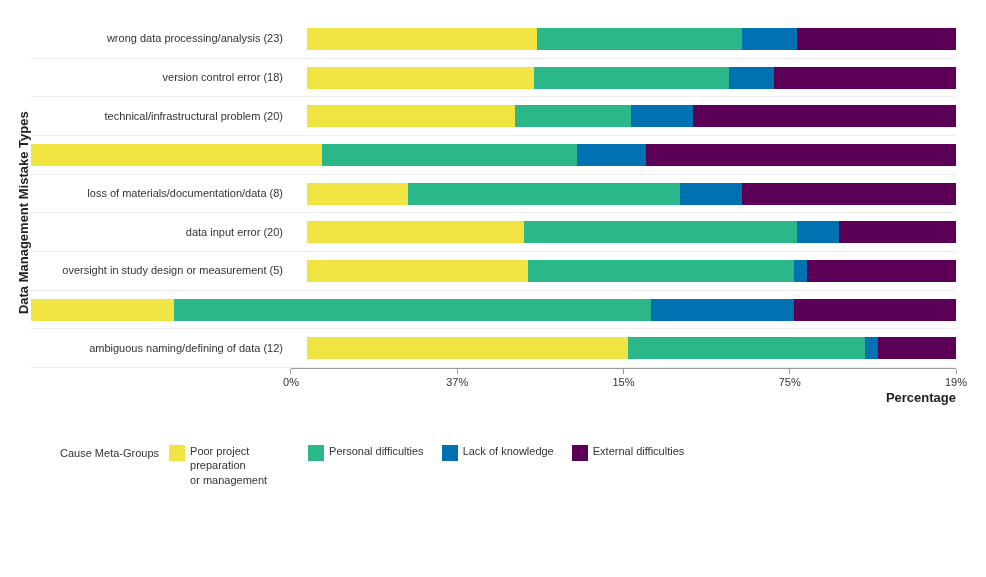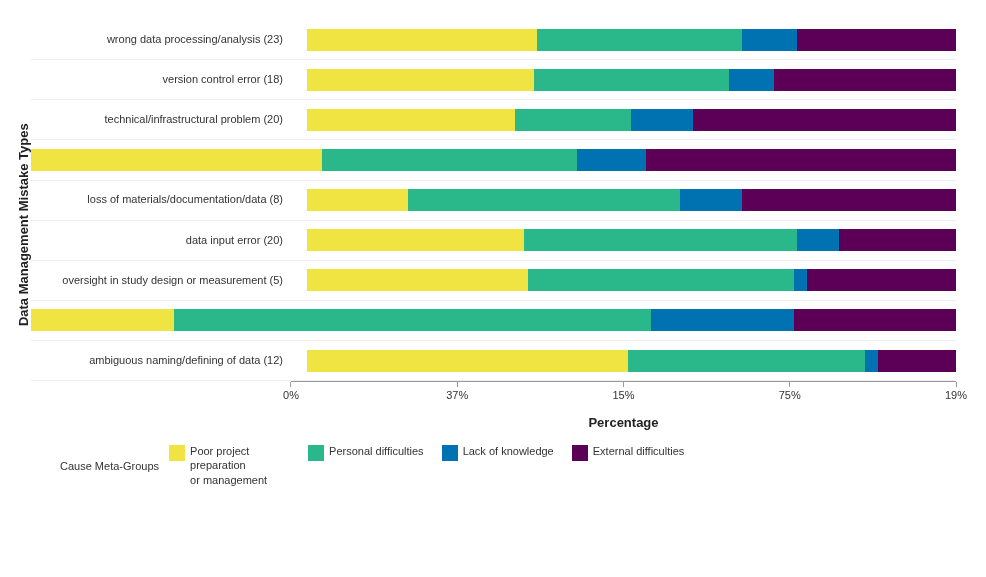--- a/index.html
+++ b/index.html
@@ -98,44 +98,45 @@
       width: 1px;
       height: 5px;
       background: #999;
     }
     .x-tick-label {
       font-size: 11px;
       color: #333;
       margin-top: 2px;
     }
     .x-axis-title {
-      text-align: center;
+      text-align: right;
       font-size: 13px;
       font-weight: bold;
       color: #222;
-      margin-top: 16px;
+      margin-top: 4px;
     }
     .legend-area {
       display: flex;
       align-items: flex-start;
       margin-top: 14px;
       margin-left: 50px;
       gap: 0;
       flex-wrap: wrap;
     }
     .legend-title {
       font-size: 11px;
       color: #333;
       margin-right: 10px;
       align-self: center;
     }
     .legend-item {
       display: flex;
       align-items: flex-start;
       margin-right: 18px;
+      margin-top: 25px;
     }
     .legend-swatch {
       width: 16px;
       height: 16px;
       min-width: 16px;
       margin-right: 5px;
       margin-top: 1px;
     }
     .legend-text {
       font-size: 11px;

